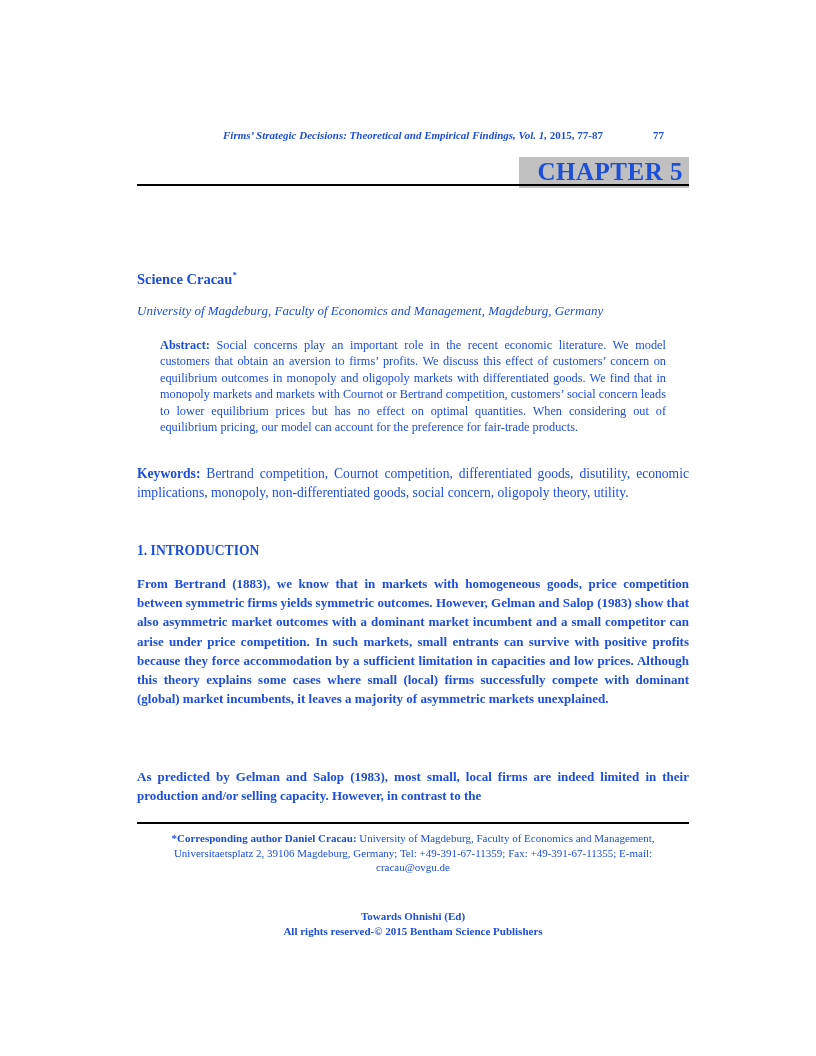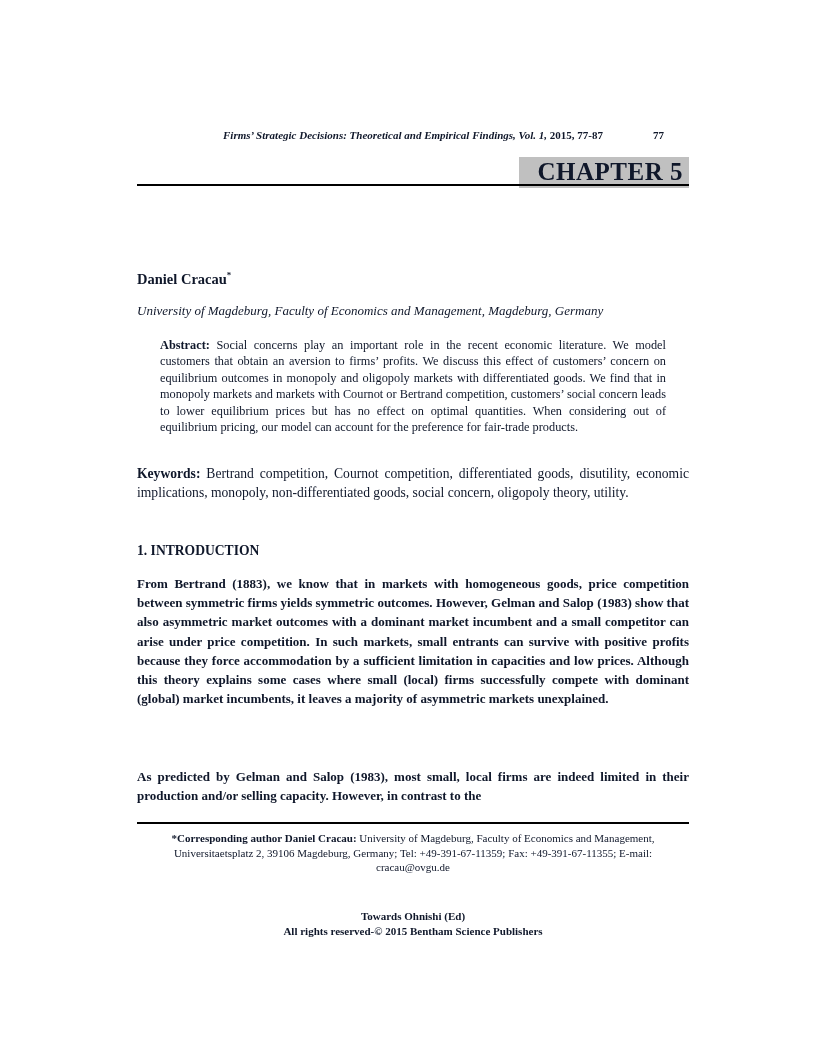--- a/index.html
+++ b/index.html
@@ -1,21 +1,21 @@
 <!DOCTYPE html>
 <html><head>
 <meta charset="utf-8">
 <style>
   html, body { margin: 0; padding: 0; background: #ffffff; }
   .page {
     position: relative;
     width: 816px;
     height: 1056px;
     background: #ffffff;
-    color: #0f172a;
+    color: #1d4ed8;
     font-family: "Liberation Serif", "DejaVu Serif", serif;
     overflow: hidden;
   }
   .abs { position: absolute; left: 137px; width: 552px; }
 
   .running-header {
     top: 129px;
     font-size: 11px;
     font-weight: bold;
     text-align: center;
@@ -111,21 +111,21 @@
   </div>
 
   <div class="abs chapter-row">
     <span class="chapter-badge">CHAPTER 5</span>
   </div>
 
   <hr class="abs rule rule-top">
 
 
   <div class="abs author-line">
-    <span>Daniel Cracau</span><sup>*</sup>
+    <span>Science Cracau</span><sup>*</sup>
   </div>
 
   <div class="abs affiliation">University of Magdeburg, Faculty of Economics and Management, Magdeburg, Germany</div>
 
   <div class="abs abstract">
     <span class="bold-label">Abstract:</span><span> Social concerns play an important role in the recent economic literature. We model customers that obtain an aversion to firms’ profits. We discuss this effect of customers’ concern on equilibrium outcomes in monopoly and oligopoly markets with differentiated goods. We find that in monopoly markets and markets with Cournot or Bertrand competition, customers’ social concern leads to lower equilibrium prices but has no effect on optimal quantities. When considering out of equilibrium pricing, our model can account for the preference for fair-trade products.</span>
   </div>
 
   <div class="abs keywords">
     <span class="bold-label">Keywords:</span><span> Bertrand competition, Cournot competition, differentiated goods, disutility, economic implications, monopoly, non-differentiated goods, social concern, oligopoly theory, utility.</span>

